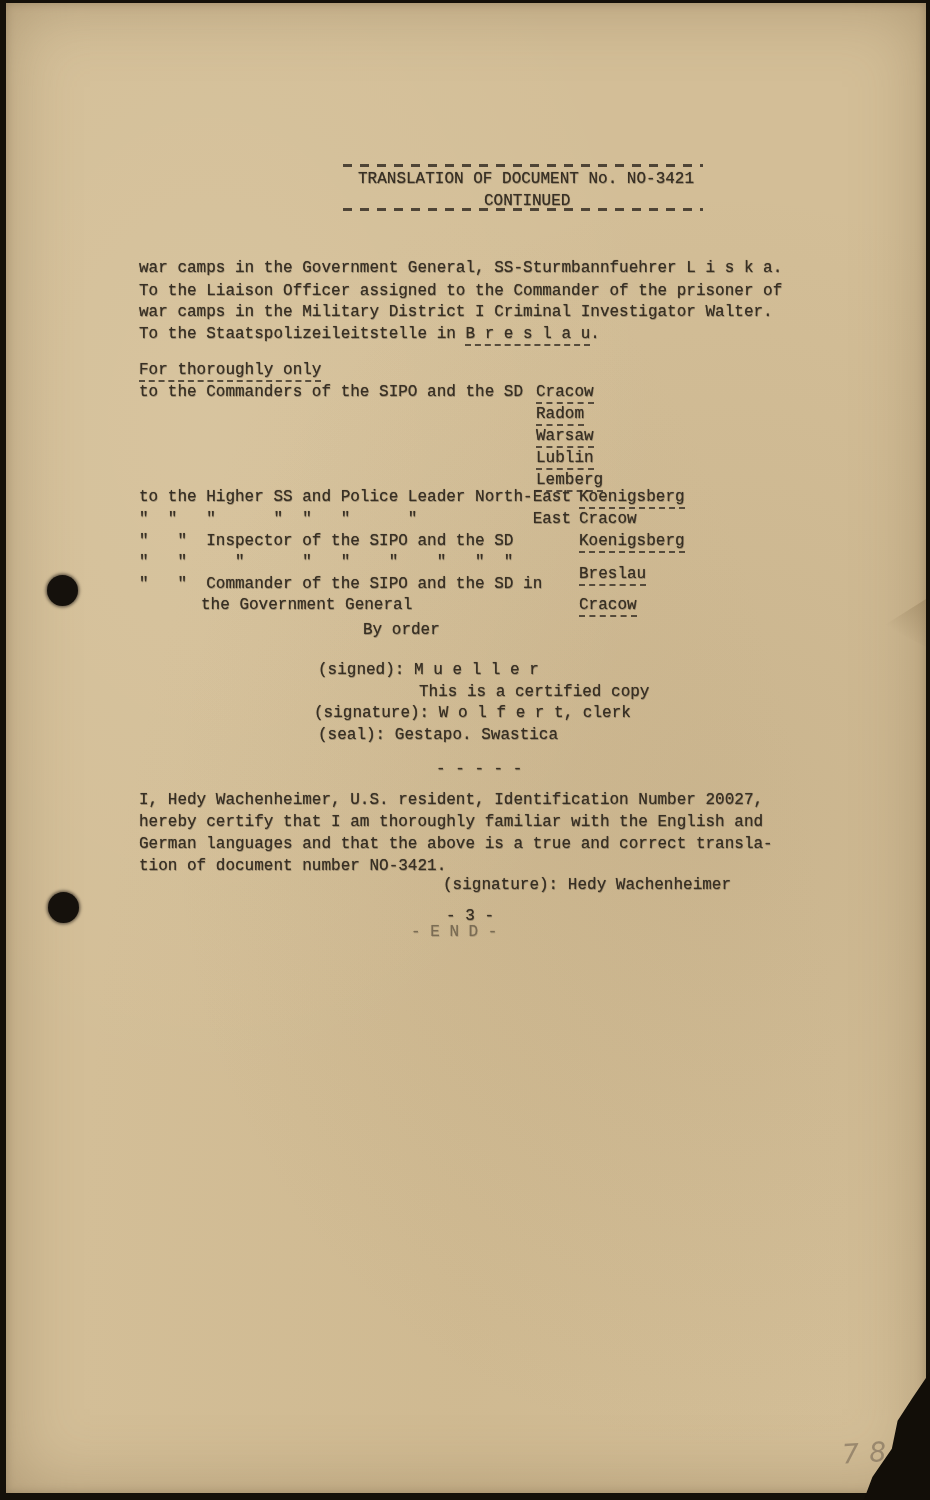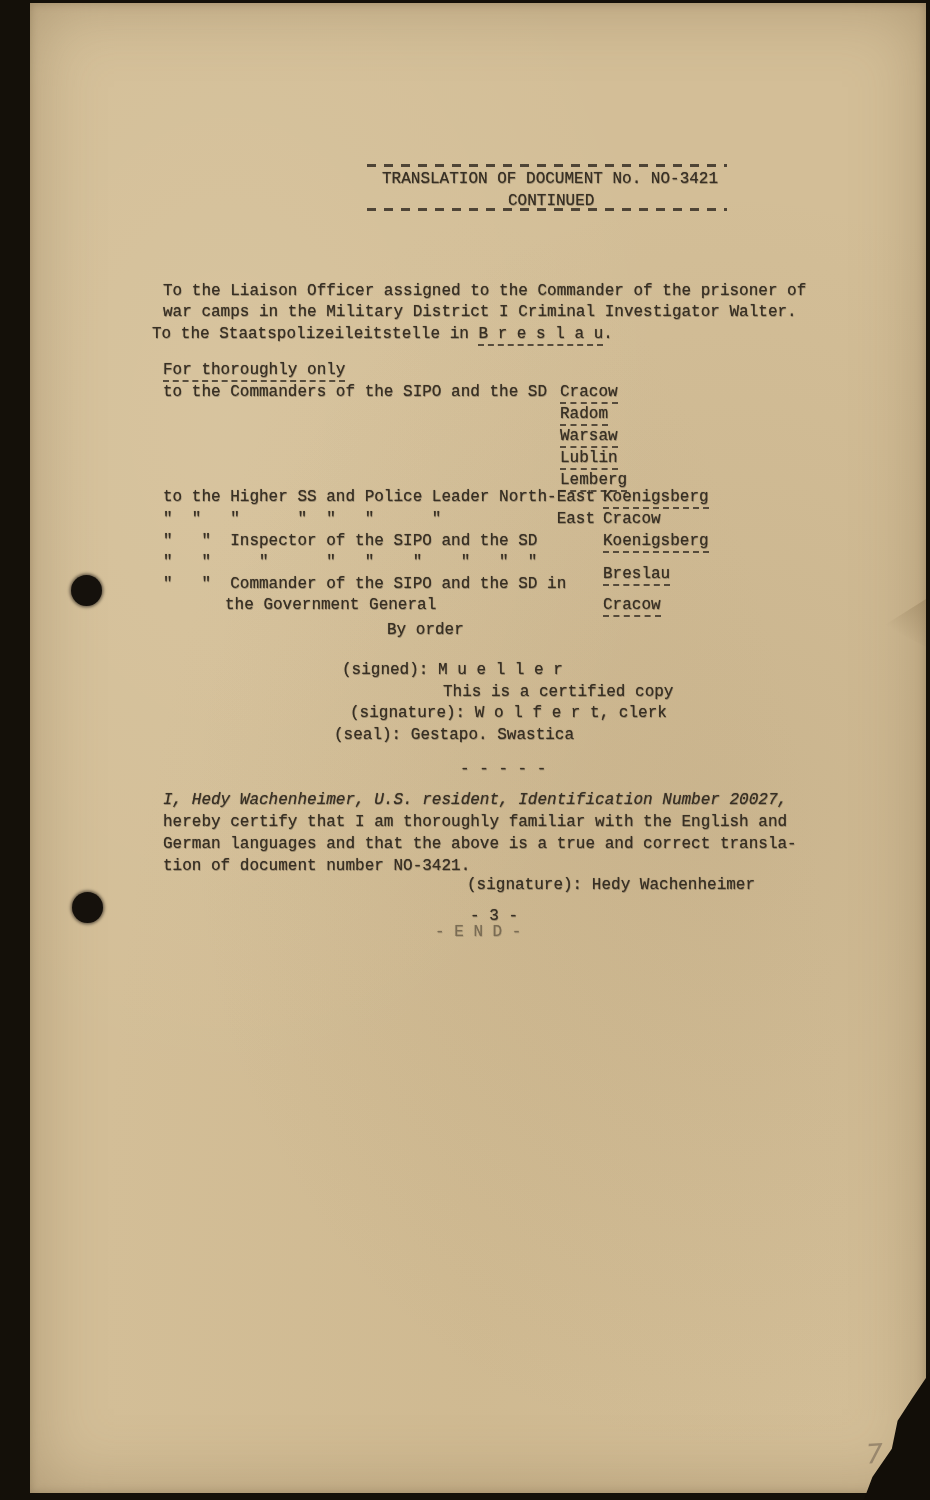--- a/index.html
+++ b/index.html
@@ -4,21 +4,21 @@
 <style>
   html,body{margin:0;padding:0;background:#181410;}
   #stage{position:relative;width:930px;height:1500px;background:#141009;overflow:hidden;
          font-family:"Liberation Mono","DejaVu Sans Mono",monospace;}
   #paper{position:absolute;left:6px;top:3px;right:4px;bottom:7px;
          background:
            radial-gradient(ellipse at 22% 28%, rgba(255,246,222,0.10), transparent 45%),
            radial-gradient(ellipse at 78% 55%, rgba(125,100,65,0.10), transparent 55%),
            radial-gradient(ellipse at 50% 90%, rgba(190,165,120,0.18), transparent 60%),
            #d3be97;
-         box-shadow: inset 0 0 70px rgba(120,98,65,0.40), inset 0 0 8px rgba(90,72,45,0.35); margin-left: 24px;}
+         box-shadow: inset 0 0 70px rgba(120,98,65,0.40), inset 0 0 8px rgba(90,72,45,0.35);}
   .tline{position:absolute;white-space:pre;font-size:16px;line-height:20px;
          color:rgba(52,44,34,0.92);
          text-shadow:0 0 0.8px rgba(52,44,34,0.75), 0.5px 0.5px 0 rgba(52,44,34,0.30);}
   .tline .u{border-bottom:2px dashed rgba(55,47,37,0.80);padding-bottom:1px;}
   .tline.dim{opacity:0.55;filter:blur(0.3px);}
   .dash-rule{position:absolute;height:3px;
          background:repeating-linear-gradient(90deg, rgba(55,47,37,0.85) 0 9px, transparent 9px 17px);}
   .hole{position:absolute;width:31px;height:31px;border-radius:50%;background:#15110c;
          box-shadow:0 0 3px 1.5px rgba(21,17,12,0.55);}
   #torn-corner{position:absolute;right:0;bottom:0;width:72px;height:128px;background:#120e08;
@@ -40,23 +40,24 @@
     <div class="tline" style="left:352px;top:166px;">TRANSLATION OF DOCUMENT No. NO-3421</div>
     <div class="tline" style="left:478px;top:188px;">CONTINUED</div>
     <div class="dash-rule" style="left:337px;top:205px;width:360px;"></div>
 
     <div class="hole" style="left:41px;top:572px;"></div>
     <div class="hole" style="left:42px;top:889px;"></div>
 
     <div id="edge-crease"></div>
 
     <div id="handwritten-note">78</div>
+  <div class="tline" style="left: 133px; top: 255px;"><span>war camps in the Government General, SS-Sturmbannfuehrer L i s k a.</span></div>
       <div class="tline" style="left: 133px; top: 278px;"><span>To the Liaison Officer assigned to the Commander of the prisoner of</span></div>
       <div class="tline" style="left: 133px; top: 299px;"><span>war camps in the Military District I Criminal Investigator Walter.</span></div>
-      <div class="tline" style="left: 122px; top: 321px;"><span>To the Staatspolizeileitstelle in </span><span class="u">B r e s l a u</span><span>.</span></div>
+      <div class="tline" style="left: 133px; top: 321px;"><span>To the Staatspolizeileitstelle in </span><span class="u">B r e s l a u</span><span>.</span></div>
       <div class="tline" style="left: 133px; top: 357px;"><span class="u">For thoroughly only</span></div>
       <div class="tline" style="left: 133px; top: 379px;"><span>to the Commanders of the SIPO and the SD</span></div>
       <div class="tline" style="left: 530px; top: 379px;"><span class="u">Cracow</span></div>
       <div class="tline" style="left: 530px; top: 401px; text-align: center;"><span class="u">Radom</span></div>
       <div class="tline" style="left: 530px; top: 423px;"><span class="u">Warsaw</span></div>
       <div class="tline" style="left: 530px; top: 445px;"><span class="u">Lublin</span></div>
       <div class="tline" style="left: 530px; top: 467px;"><span class="u">Lemberg</span></div>
       <div class="tline" style="left: 133px; top: 484px;"><span>to the Higher SS and Police Leader North-East</span></div>
       <div class="tline" style="left: 573px; top: 484px;"><span class="u">Koenigsberg</span></div>
       <div class="tline" style="left: 133px; top: 506px;"><span>"  "   "      "  "   "      "            East</span></div>
@@ -64,24 +65,24 @@
       <div class="tline" style="left: 133px; top: 528px;"><span>"   "  Inspector of the SIPO and the SD</span></div>
       <div class="tline" style="left: 573px; top: 528px;"><span class="u">Koenigsberg</span></div>
       <div class="tline" style="left: 133px; top: 549px;"><span>"   "     "      "   "    "    "   "  "</span></div>
       <div class="tline" style="left: 573px; top: 561px;"><span class="u">Breslau</span></div>
       <div class="tline" style="left: 133px; top: 571px;"><span>"   "  Commander of the SIPO and the SD in</span></div>
       <div class="tline" style="left: 195px; top: 592px;"><span>the Government General</span></div>
       <div class="tline" style="left: 573px; top: 592px;"><span class="u">Cracow</span></div>
       <div class="tline" style="left: 357px; top: 617px;"><span>By order</span></div>
       <div class="tline" style="left: 312px; top: 657px;"><span>(signed): M u e l l e r</span></div>
       <div class="tline" style="left: 413px; top: 679px;"><span>This is a certified copy</span></div>
-      <div class="tline" style="left: 320px; top: 700px;"><span>(signature): W o l f e r t, clerk</span></div>
-      <div class="tline" style="left: 304px; top: 722px; text-align: center;"><span>(seal): Gestapo. Swastica</span></div>
+      <div class="tline" style="left: 308px; top: 700px;"><span>(signature): W o l f e r t, clerk</span></div>
+      <div class="tline" style="left: 312px; top: 722px; text-align: center;"><span>(seal): Gestapo. Swastica</span></div>
       <div class="tline" style="left: 430px; top: 756px;"><span>- - - - -</span></div>
-      <div class="tline" style="left: 133px; top: 787px; font-style: italic;"><span>I, Hedy Wachenheimer, U.S. resident, Identification Number 20027,</span></div>
+      <div class="tline" style="left: 133px; top: 787px;"><span>I, Hedy Wachenheimer, U.S. resident, Identification Number 20027,</span></div>
       <div class="tline" style="left: 133px; top: 831px;"><span>German languages and that the above is a true and correct transla-</span></div>
       <div class="tline" style="left: 133px; top: 809px;"><span>hereby certify that I am thoroughly familiar with the English and</span></div>
       <div class="tline" style="left: 133px; top: 853px;"><span>tion of document number NO-3421.</span></div>
       <div class="tline" style="left: 437px; top: 872px;"><span>(signature): Hedy Wachenheimer</span></div>
       <div class="tline" style="left: 440px; top: 903px;"><span>- 3 -</span></div>
       <div class="tline dim" style="left: 405px; top: 919px;"><span>- E N D -</span></div>
     </div>
 
   <div id="torn-corner"></div>
 </div>

